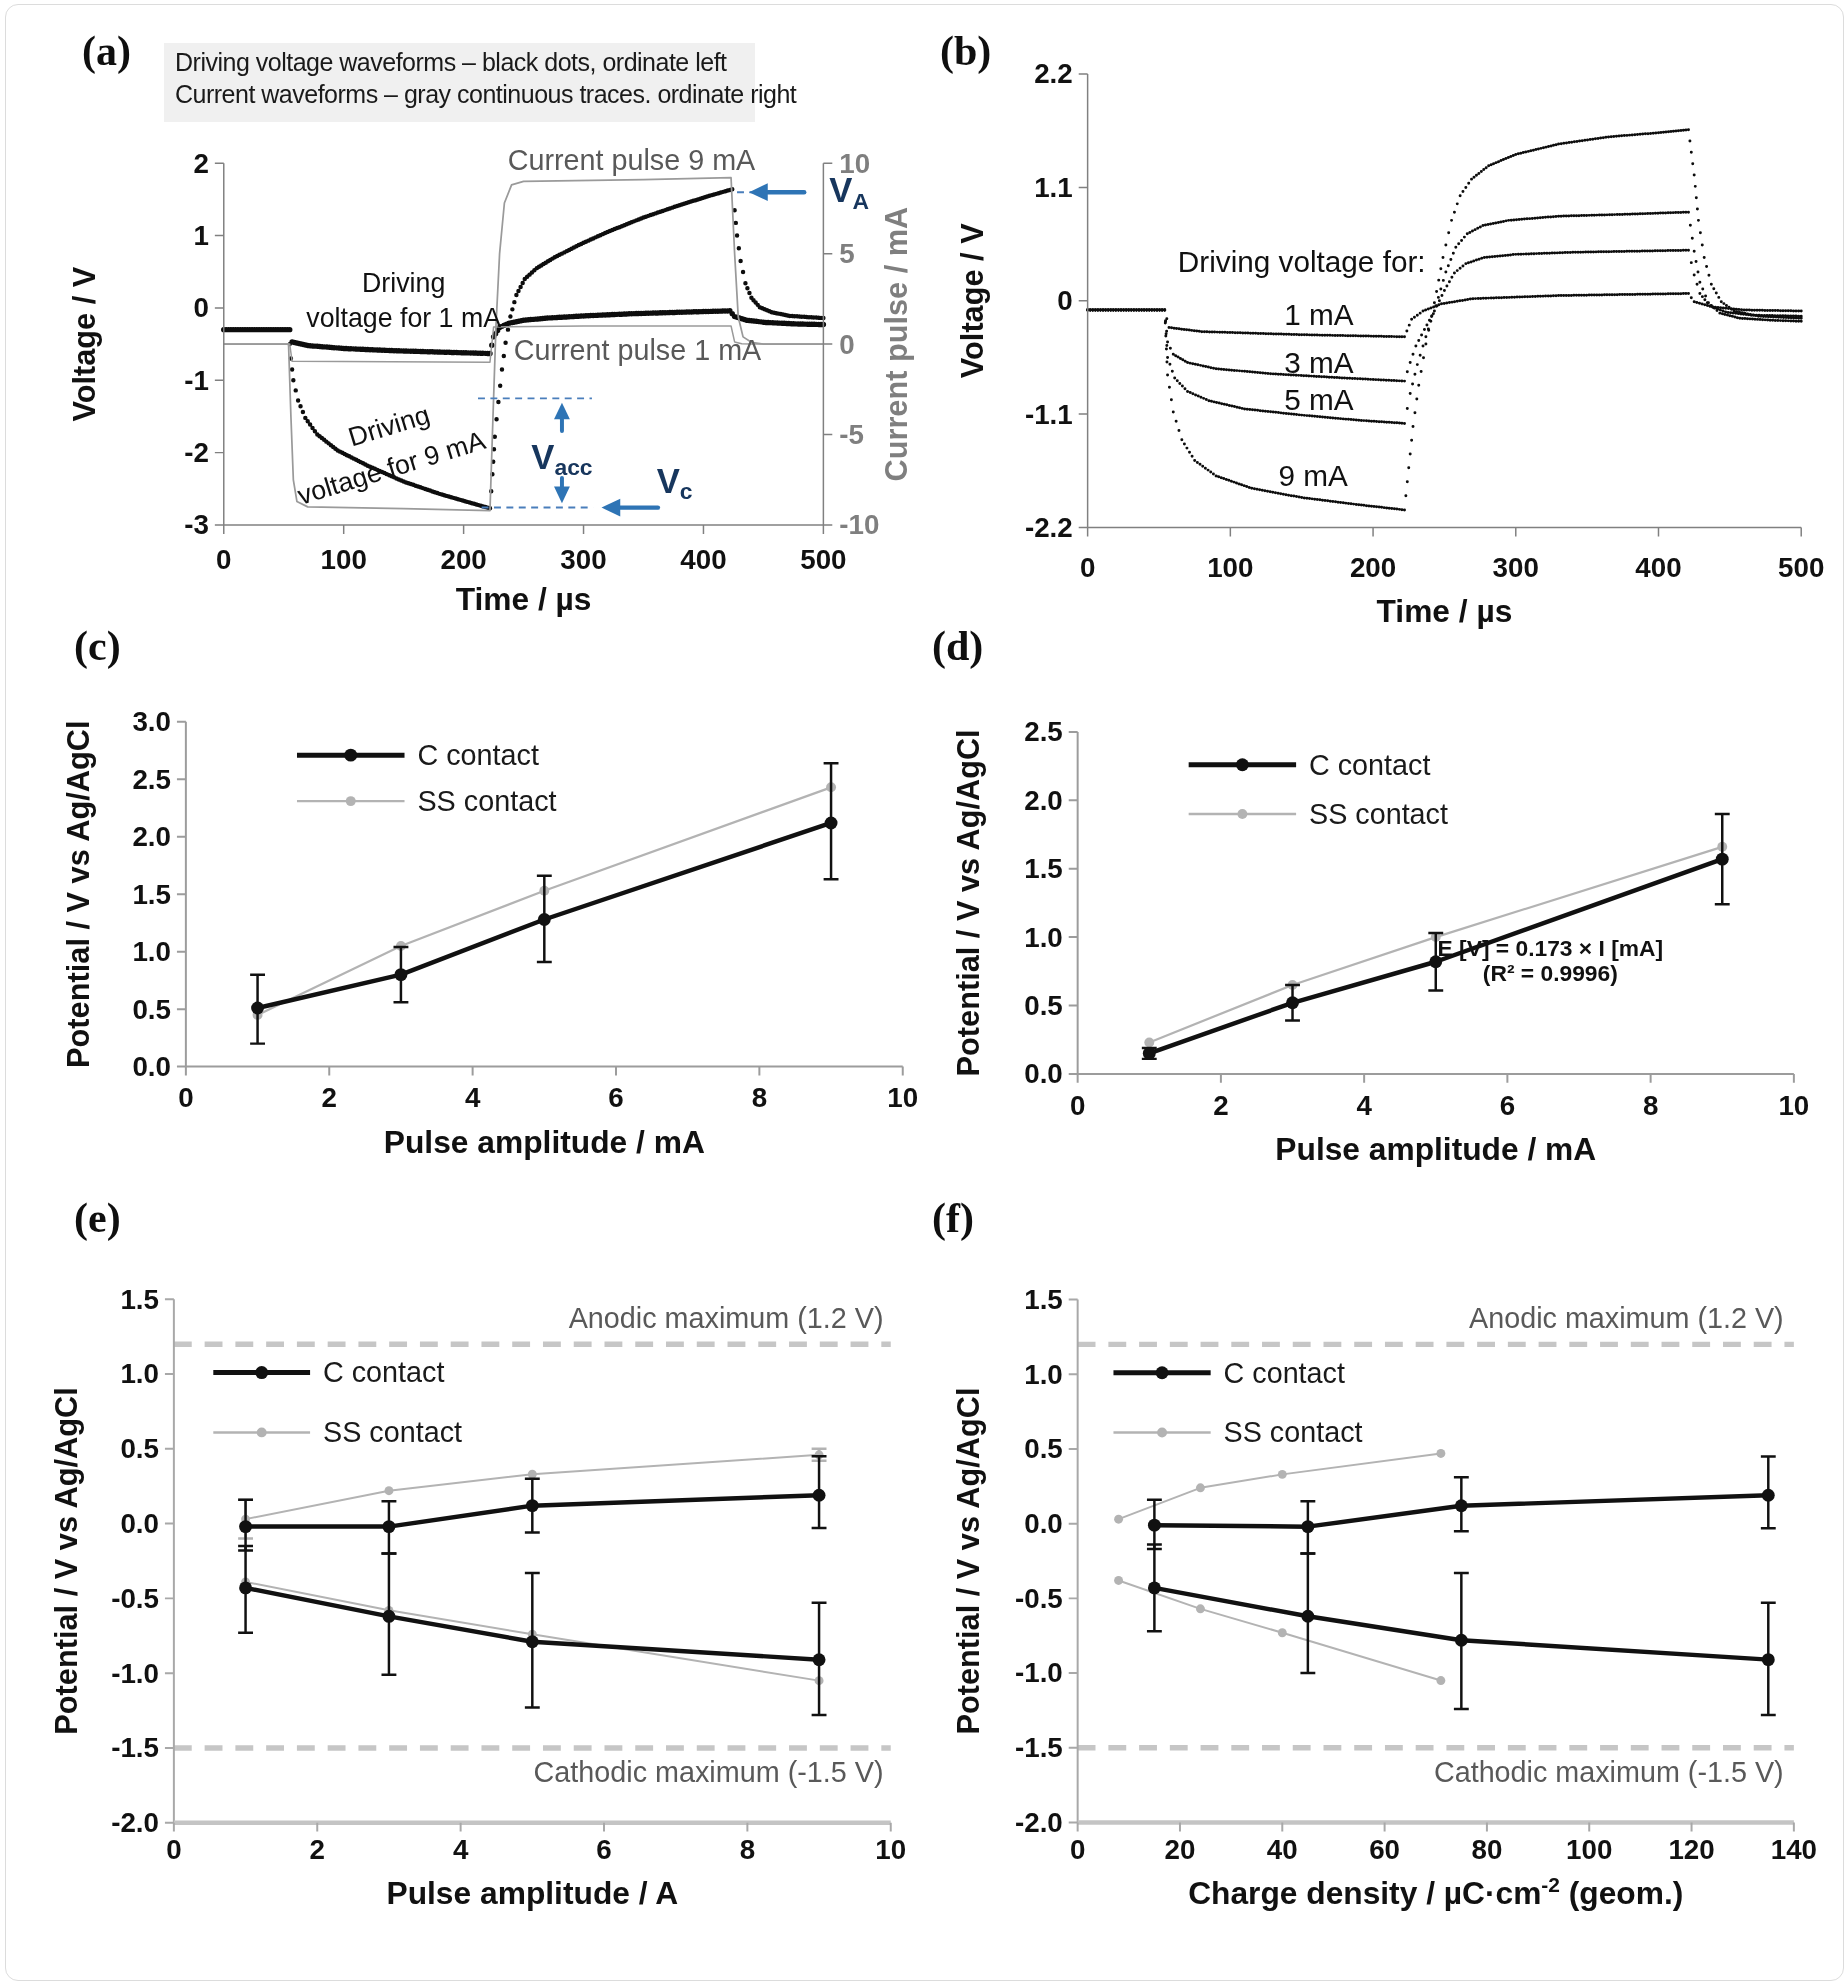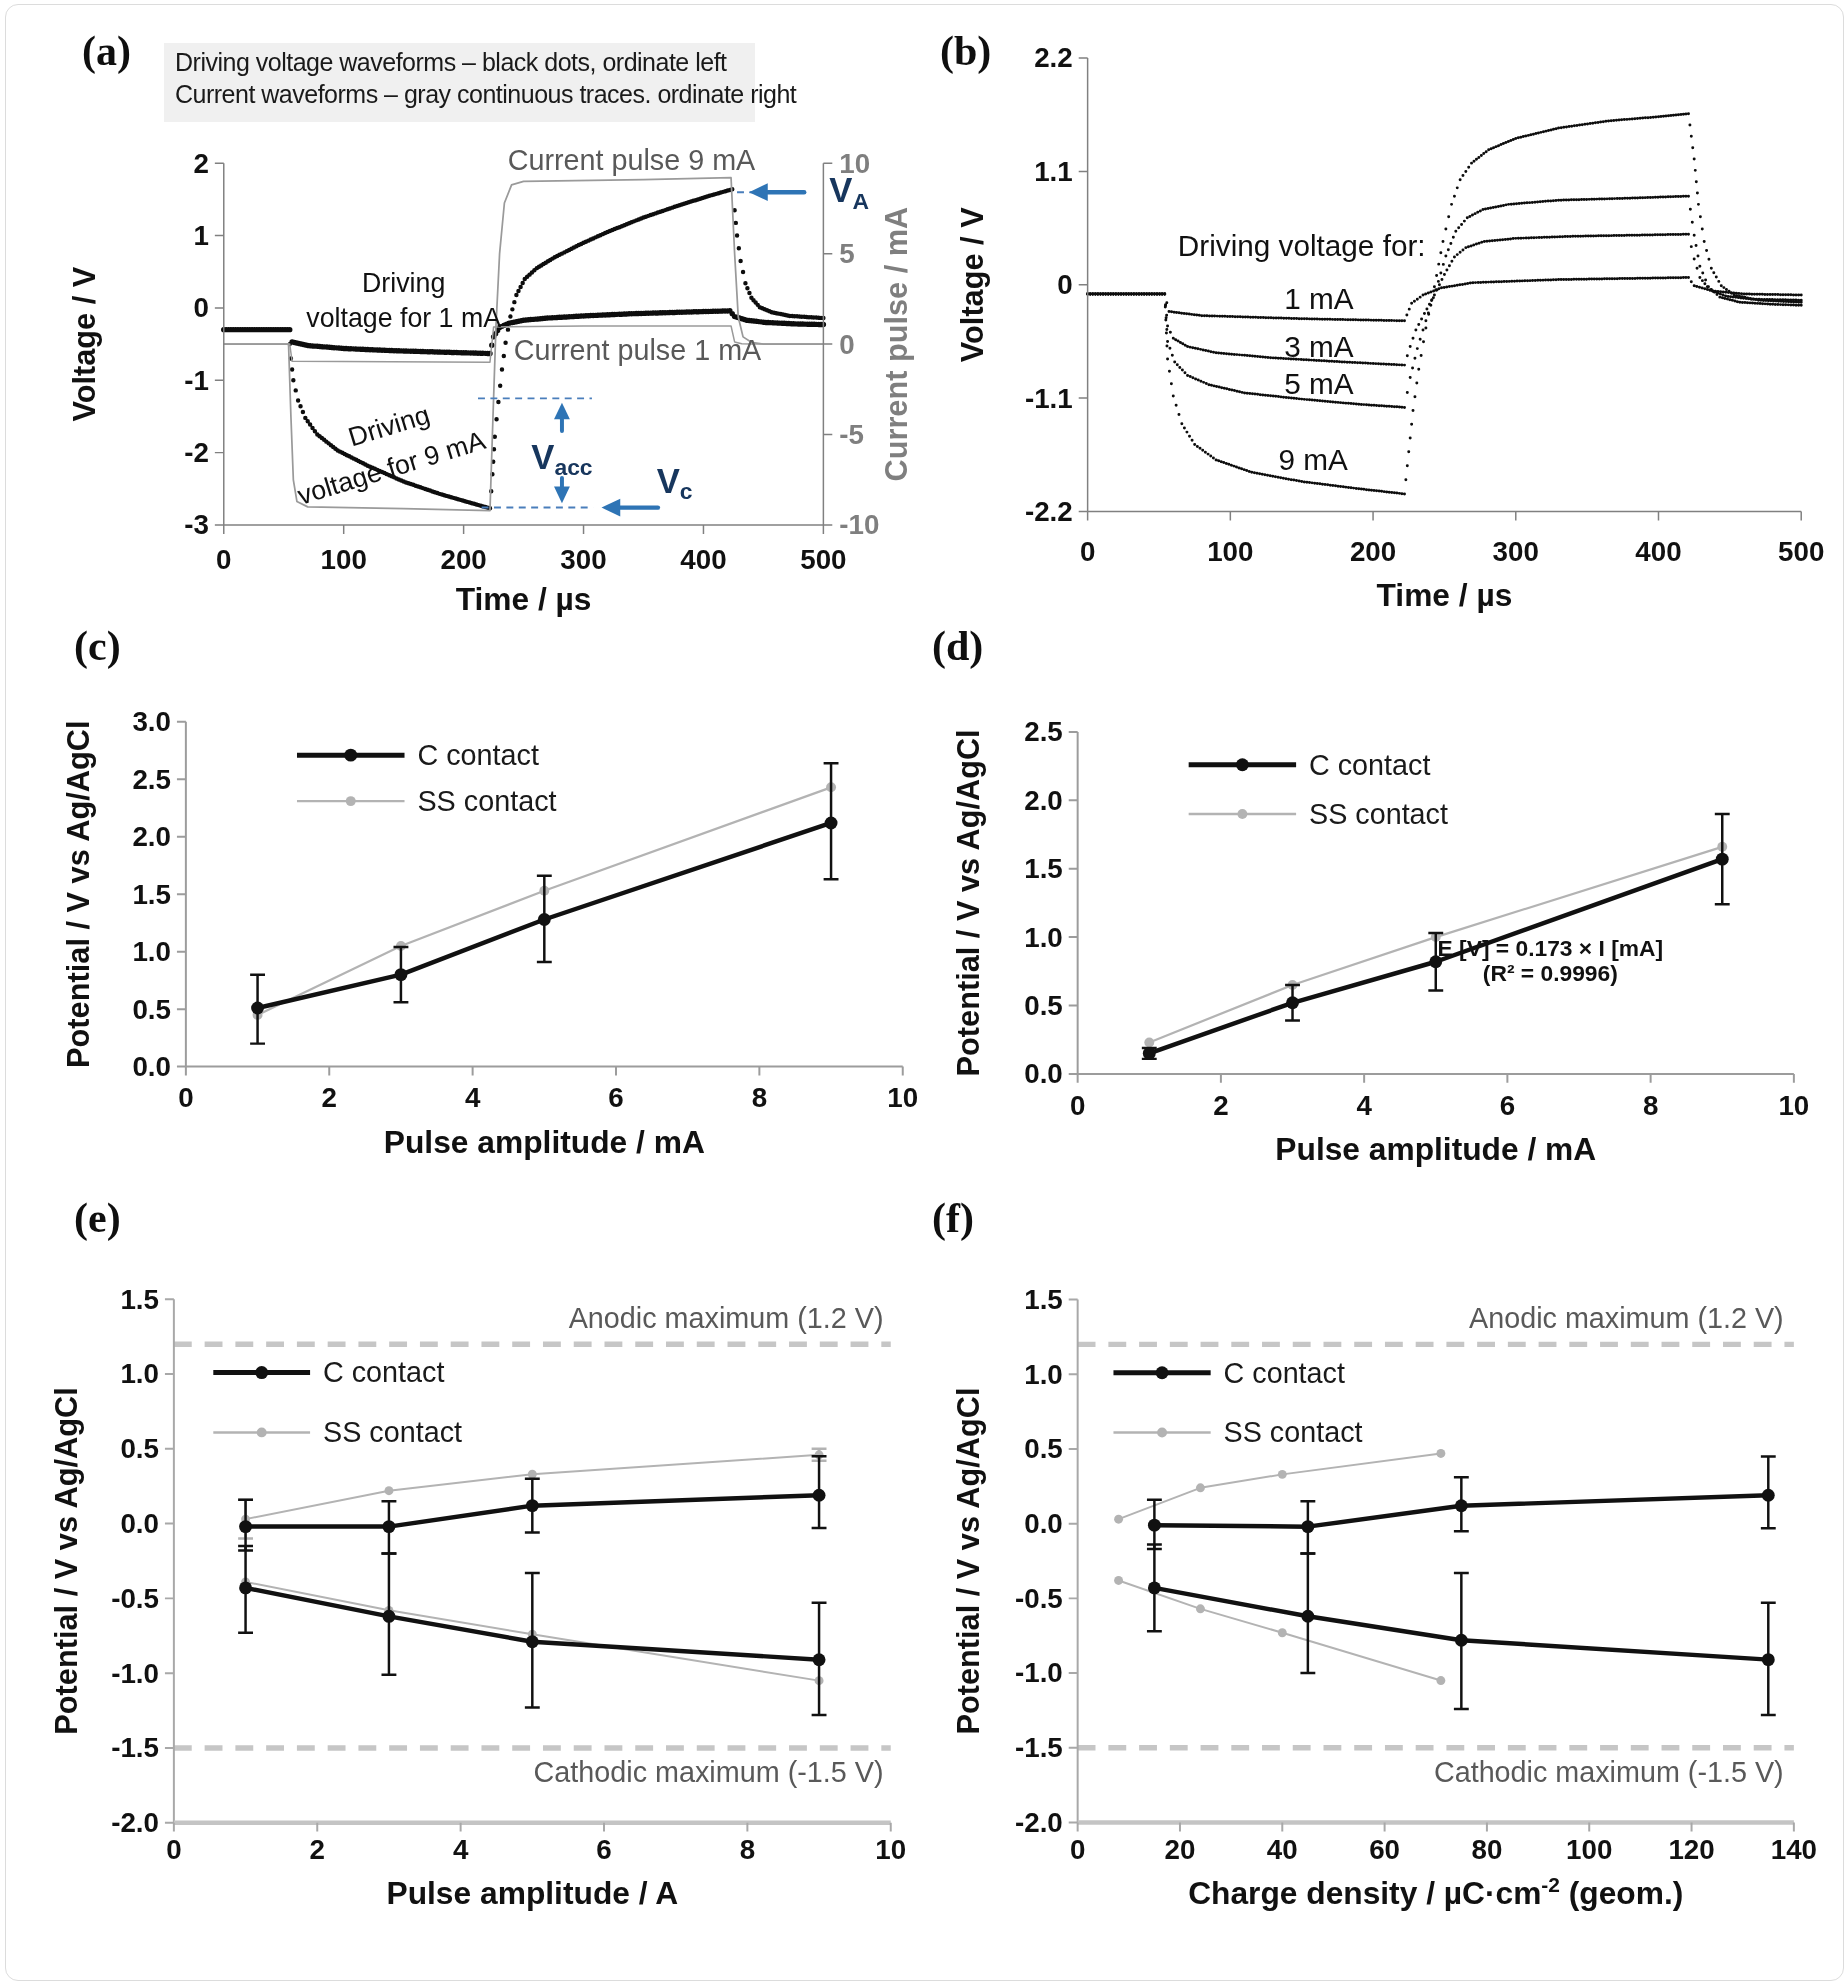--- a/index.html
+++ b/index.html
@@ -81,21 +81,21 @@
       <polygon points="1072.44,768.26 1056.44,801.86 1088.44,801.86" fill="#2e74b5"></polygon>
       <line x1="1072.44" y1="920.0999999999999" x2="1072.44" y2="937.6" stroke="#2e74b5" stroke-width="8" stroke-linecap="round"></line>
       <polygon points="1072.44,971.2 1088.44,937.6 1056.44,937.6" fill="#2e74b5"></polygon>
       <line x1="1266.04" y1="979.9599999999999" x2="1190.1" y2="979.9599999999999" stroke="#2e74b5" stroke-width="9" stroke-linecap="round"></line>
       <polygon points="1152.3,979.9599999999999 1190.1,997.9599999999999 1190.1,961.9599999999999" fill="#2e74b5"></polygon>
       <text x="1612.1" y="363.84000000000003" font-size="70" fill="#17365d" text-anchor="start" font-weight="700"><tspan dy="0" font-size="70">V</tspan><tspan dy="12.6" font-size="46.2">A</tspan></text>
       <text x="1072.44" y="901.1200000000001" font-size="70" fill="#17365d" text-anchor="middle" font-weight="700"><tspan dy="0" font-size="70">V</tspan><tspan dy="12.6" font-size="46.2">acc</tspan></text>
       <text x="1299.92" y="950.76" font-size="70" fill="#17365d" text-anchor="middle" font-weight="700"><tspan dy="0" font-size="70">V</tspan><tspan dy="12.6" font-size="46.2">c</tspan></text>
     </svg>
   </div>
-<div class="chart" style="left: 924px; top: 6px; width: 912px; height: 612px;">
+<div class="chart" style="left: 924px; top: 22px; width: 912px; height: 612px;">
     <svg viewBox="0 0 1840 1235" width="912" height="612">
       <path d="M330.0 581.2h0.01M335.2 581.2h0.01M340.4 581.2h0.01M345.6 581.2h0.01M350.7 581.2h0.01M355.9 581.2h0.01M361.1 581.2h0.01M366.3 581.2h0.01M371.5 581.2h0.01M376.7 581.2h0.01M381.8 581.2h0.01M387.0 581.2h0.01M392.2 581.2h0.01M397.4 581.2h0.01M402.6 581.2h0.01M407.8 581.2h0.01M412.9 581.2h0.01M418.1 581.2h0.01M423.3 581.2h0.01M428.5 581.2h0.01M433.7 581.2h0.01M438.9 581.2h0.01M444.0 581.2h0.01M449.2 581.2h0.01M454.4 581.2h0.01M459.6 581.2h0.01M464.8 581.2h0.01M470.0 581.2h0.01M475.2 581.2h0.01M480.3 581.2h0.01M485.5 581.2h0.01M489.8 598.9h0.01M494.2 616.6h0.01M499.3 617.2h0.01M504.4 617.8h0.01M509.4 618.5h0.01M514.5 619.1h0.01M519.6 619.8h0.01M524.7 620.4h0.01M529.8 621.0h0.01M534.9 621.7h0.01M540.0 622.3h0.01M545.1 623.0h0.01M550.2 623.6h0.01M555.3 624.2h0.01M560.4 624.9h0.01M565.6 625.0h0.01M570.7 625.2h0.01M575.9 625.4h0.01M581.1 625.5h0.01M586.2 625.7h0.01M591.4 625.8h0.01M596.6 626.0h0.01M601.8 626.2h0.01M606.9 626.3h0.01M612.1 626.5h0.01M617.3 626.6h0.01M622.4 626.8h0.01M627.6 627.0h0.01M632.8 627.1h0.01M637.9 627.3h0.01M643.1 627.4h0.01M648.3 627.6h0.01M653.4 627.8h0.01M658.6 627.9h0.01M663.8 628.1h0.01M669.0 628.2h0.01M674.1 628.4h0.01M679.3 628.6h0.01M684.5 628.7h0.01M689.6 628.9h0.01M694.8 629.0h0.01M700.0 629.2h0.01M705.1 629.4h0.01M710.3 629.5h0.01M715.5 629.7h0.01M720.6 629.8h0.01M725.8 630.0h0.01M731.0 630.2h0.01M736.2 630.3h0.01M741.3 630.5h0.01M746.5 630.6h0.01M751.7 630.8h0.01M756.8 631.0h0.01M762.0 631.1h0.01M767.2 631.2h0.01M772.4 631.3h0.01M777.6 631.4h0.01M782.7 631.5h0.01M787.9 631.6h0.01M793.1 631.7h0.01M798.3 631.9h0.01M803.5 632.0h0.01M808.7 632.1h0.01M813.8 632.2h0.01M819.0 632.3h0.01M824.2 632.4h0.01M829.4 632.5h0.01M834.6 632.6h0.01M839.8 632.7h0.01M844.9 632.8h0.01M850.1 632.9h0.01M855.3 633.0h0.01M860.5 633.1h0.01M865.7 633.2h0.01M870.9 633.3h0.01M876.0 633.4h0.01M881.2 633.5h0.01M886.4 633.6h0.01M891.6 633.7h0.01M896.8 633.8h0.01M902.0 633.9h0.01M907.2 634.0h0.01M912.3 634.1h0.01M917.5 634.2h0.01M922.7 634.3h0.01M927.9 634.5h0.01M933.1 634.6h0.01M938.3 634.7h0.01M943.4 634.8h0.01M948.6 634.9h0.01M953.8 635.0h0.01M959.0 635.1h0.01M964.2 635.2h0.01M969.4 635.3h0.01M974.2 623.5h0.01M979.0 611.7h0.01M983.8 599.9h0.01M989.5 595.8h0.01M995.3 591.6h0.01M1001.0 587.5h0.01M1006.8 583.3h0.01M1012.1 581.2h0.01M1017.5 579.1h0.01M1022.8 577.1h0.01M1028.2 575.0h0.01M1033.5 572.9h0.01M1038.9 570.8h0.01M1044.2 568.7h0.01M1049.5 567.9h0.01M1054.8 567.0h0.01M1060.1 566.1h0.01M1065.4 565.3h0.01M1070.6 564.4h0.01M1075.9 563.5h0.01M1081.2 562.7h0.01M1086.5 561.8h0.01M1091.8 560.9h0.01M1097.0 560.1h0.01M1102.3 559.2h0.01M1107.6 558.3h0.01M1112.8 558.2h0.01M1118.1 558.0h0.01M1123.3 557.8h0.01M1128.5 557.6h0.01M1133.8 557.4h0.01M1139.0 557.2h0.01M1144.3 557.0h0.01M1149.5 556.8h0.01M1154.7 556.6h0.01M1160.0 556.5h0.01M1165.2 556.3h0.01M1170.4 556.1h0.01M1175.7 555.9h0.01M1180.9 555.7h0.01M1186.1 555.5h0.01M1191.4 555.3h0.01M1196.6 555.1h0.01M1201.9 554.9h0.01M1207.1 554.7h0.01M1212.3 554.6h0.01M1217.6 554.4h0.01M1222.8 554.2h0.01M1228.0 554.0h0.01M1233.3 553.8h0.01M1238.5 553.6h0.01M1243.7 553.4h0.01M1249.0 553.2h0.01M1254.2 553.0h0.01M1259.5 552.9h0.01M1264.7 552.7h0.01M1269.9 552.5h0.01M1275.2 552.3h0.01M1280.4 552.1h0.01M1285.5 552.0h0.01M1290.7 551.9h0.01M1295.8 551.9h0.01M1301.0 551.8h0.01M1306.1 551.7h0.01M1311.2 551.6h0.01M1316.4 551.5h0.01M1321.5 551.4h0.01M1326.6 551.4h0.01M1331.8 551.3h0.01M1336.9 551.2h0.01M1342.1 551.1h0.01M1347.2 551.0h0.01M1352.3 551.0h0.01M1357.5 550.9h0.01M1362.6 550.8h0.01M1367.8 550.7h0.01M1372.9 550.6h0.01M1378.0 550.6h0.01M1383.2 550.5h0.01M1388.3 550.4h0.01M1393.5 550.3h0.01M1398.6 550.2h0.01M1403.7 550.1h0.01M1408.9 550.1h0.01M1414.0 550.0h0.01M1419.1 549.9h0.01M1424.3 549.8h0.01M1429.4 549.7h0.01M1434.6 549.7h0.01M1439.7 549.6h0.01M1444.8 549.5h0.01M1450.0 549.4h0.01M1455.1 549.3h0.01M1460.3 549.2h0.01M1465.4 549.2h0.01M1470.5 549.1h0.01M1475.7 549.0h0.01M1480.8 548.9h0.01M1486.0 548.8h0.01M1491.1 548.8h0.01M1496.2 548.7h0.01M1501.4 548.6h0.01M1506.5 548.5h0.01M1511.6 548.4h0.01M1516.8 548.4h0.01M1521.9 548.3h0.01M1527.1 548.2h0.01M1532.2 548.1h0.01M1537.3 548.0h0.01M1542.5 547.9h0.01M1548.2 556.3h0.01M1554.0 564.6h0.01M1559.3 566.1h0.01M1564.7 567.6h0.01M1570.0 569.0h0.01M1575.4 570.5h0.01M1580.7 572.0h0.01M1586.1 573.5h0.01M1591.4 575.0h0.01M1596.7 575.5h0.01M1602.0 576.0h0.01M1607.3 576.5h0.01M1612.6 577.1h0.01M1617.8 577.6h0.01M1623.1 578.1h0.01M1628.4 578.6h0.01M1633.7 579.1h0.01M1639.0 579.7h0.01M1644.2 580.2h0.01M1649.5 580.7h0.01M1654.8 581.2h0.01M1660.0 581.3h0.01M1665.3 581.4h0.01M1670.5 581.5h0.01M1675.7 581.6h0.01M1681.0 581.7h0.01M1686.2 581.8h0.01M1691.5 581.9h0.01M1696.7 582.0h0.01M1701.9 582.1h0.01M1707.2 582.2h0.01M1712.4 582.3h0.01M1717.6 582.4h0.01M1722.9 582.4h0.01M1728.1 582.5h0.01M1733.3 582.6h0.01M1738.6 582.7h0.01M1743.8 582.8h0.01M1749.1 582.9h0.01M1754.3 583.0h0.01M1759.5 583.1h0.01M1764.8 583.2h0.01M1770.0 583.3h0.01" stroke="#0d0d0d" stroke-width="6" stroke-linecap="round" fill="none"></path>
       <path d="M330.0 581.2h0.01M335.2 581.2h0.01M340.4 581.2h0.01M345.6 581.2h0.01M350.7 581.2h0.01M355.9 581.2h0.01M361.1 581.2h0.01M366.3 581.2h0.01M371.5 581.2h0.01M376.7 581.2h0.01M381.8 581.2h0.01M387.0 581.2h0.01M392.2 581.2h0.01M397.4 581.2h0.01M402.6 581.2h0.01M407.8 581.2h0.01M412.9 581.2h0.01M418.1 581.2h0.01M423.3 581.2h0.01M428.5 581.2h0.01M433.7 581.2h0.01M438.9 581.2h0.01M444.0 581.2h0.01M449.2 581.2h0.01M454.4 581.2h0.01M459.6 581.2h0.01M464.8 581.2h0.01M470.0 581.2h0.01M475.2 581.2h0.01M480.3 581.2h0.01M485.5 581.2h0.01M487.4 602.7h0.01M489.4 624.2h0.01M491.3 645.7h0.01M497.0 658.2h0.01M502.8 670.6h0.01M507.6 673.4h0.01M512.4 676.2h0.01M517.2 679.0h0.01M522.0 681.7h0.01M526.8 684.5h0.01M531.6 687.3h0.01M536.8 688.4h0.01M542.1 689.5h0.01M547.3 690.7h0.01M552.5 691.8h0.01M557.8 692.9h0.01M563.0 694.1h0.01M568.3 695.2h0.01M573.5 696.3h0.01M578.7 697.5h0.01M584.0 698.6h0.01M589.2 699.8h0.01M594.4 700.2h0.01M599.7 700.7h0.01M604.9 701.2h0.01M610.1 701.6h0.01M615.4 702.1h0.01M620.6 702.6h0.01M625.9 703.1h0.01M631.1 703.5h0.01M636.3 704.0h0.01M641.6 704.5h0.01M646.8 704.9h0.01M652.0 705.4h0.01M657.3 705.9h0.01M662.5 706.4h0.01M667.7 706.8h0.01M673.0 707.3h0.01M678.2 707.8h0.01M683.5 708.3h0.01M688.7 708.7h0.01M693.9 709.2h0.01M699.2 709.7h0.01M704.4 710.1h0.01M709.5 710.4h0.01M714.7 710.7h0.01M719.8 711.0h0.01M725.0 711.3h0.01M730.1 711.6h0.01M735.3 711.9h0.01M740.4 712.2h0.01M745.5 712.5h0.01M750.7 712.8h0.01M755.8 713.1h0.01M761.0 713.4h0.01M766.1 713.7h0.01M771.3 714.0h0.01M776.4 714.3h0.01M781.5 714.6h0.01M786.7 714.9h0.01M791.8 715.2h0.01M797.0 715.5h0.01M802.1 715.8h0.01M807.3 716.1h0.01M812.4 716.4h0.01M817.5 716.7h0.01M822.7 717.0h0.01M827.8 717.3h0.01M833.0 717.6h0.01M838.1 717.9h0.01M843.3 718.2h0.01M848.4 718.5h0.01M853.7 718.7h0.01M858.9 719.0h0.01M864.2 719.3h0.01M869.4 719.6h0.01M874.7 719.8h0.01M880.0 720.1h0.01M885.2 720.4h0.01M890.5 720.6h0.01M895.7 720.9h0.01M901.0 721.2h0.01M906.3 721.4h0.01M911.5 721.7h0.01M916.8 722.0h0.01M922.0 722.3h0.01M927.3 722.5h0.01M932.5 722.8h0.01M937.8 723.1h0.01M943.1 723.3h0.01M948.3 723.6h0.01M953.6 723.9h0.01M958.8 724.2h0.01M964.1 724.4h0.01M969.4 724.7h0.01M975.1 706.0h0.01M980.9 687.3h0.01M986.6 670.6h0.01M992.4 654.0h0.01M998.2 642.9h0.01M1003.9 631.8h0.01M1009.7 620.7h0.01M1014.7 611.4h0.01M1019.8 602.0h0.01M1024.8 592.7h0.01M1029.8 583.3h0.01M1034.9 572.9h0.01M1039.9 562.5h0.01M1045.0 552.1h0.01M1050.0 541.7h0.01M1055.0 532.9h0.01M1060.1 524.0h0.01M1065.1 515.2h0.01M1070.2 506.4h0.01M1075.9 501.7h0.01M1081.7 497.0h0.01M1087.4 492.3h0.01M1093.2 487.6h0.01M1098.5 485.9h0.01M1103.9 484.1h0.01M1109.2 482.3h0.01M1114.6 480.5h0.01M1119.9 478.7h0.01M1125.3 476.9h0.01M1130.6 475.2h0.01M1135.9 474.6h0.01M1141.2 474.1h0.01M1146.5 473.6h0.01M1151.8 473.1h0.01M1157.0 472.6h0.01M1162.3 472.0h0.01M1167.6 471.5h0.01M1172.9 471.0h0.01M1178.2 470.5h0.01M1183.4 470.0h0.01M1188.7 469.4h0.01M1194.0 468.9h0.01M1199.2 468.7h0.01M1204.5 468.5h0.01M1209.7 468.4h0.01M1214.9 468.2h0.01M1220.2 468.0h0.01M1225.4 467.8h0.01M1230.7 467.6h0.01M1235.9 467.4h0.01M1241.1 467.2h0.01M1246.4 467.0h0.01M1251.6 466.8h0.01M1256.8 466.7h0.01M1262.1 466.5h0.01M1267.3 466.3h0.01M1272.5 466.1h0.01M1277.8 465.9h0.01M1283.0 465.7h0.01M1288.3 465.5h0.01M1293.5 465.3h0.01M1298.7 465.1h0.01M1304.0 465.0h0.01M1309.2 464.8h0.01M1314.4 464.7h0.01M1319.6 464.6h0.01M1324.8 464.5h0.01M1329.9 464.4h0.01M1335.1 464.3h0.01M1340.3 464.2h0.01M1345.5 464.1h0.01M1350.7 464.0h0.01M1355.9 463.9h0.01M1361.0 463.8h0.01M1366.2 463.7h0.01M1371.4 463.7h0.01M1376.6 463.6h0.01M1381.8 463.5h0.01M1387.0 463.4h0.01M1392.1 463.3h0.01M1397.3 463.2h0.01M1402.5 463.1h0.01M1407.7 463.0h0.01M1412.9 462.9h0.01M1418.1 462.8h0.01M1423.2 462.7h0.01M1428.4 462.6h0.01M1433.6 462.5h0.01M1438.8 462.5h0.01M1444.0 462.4h0.01M1449.2 462.3h0.01M1454.4 462.2h0.01M1459.5 462.1h0.01M1464.7 462.0h0.01M1469.9 461.9h0.01M1475.1 461.8h0.01M1480.3 461.7h0.01M1485.5 461.6h0.01M1490.6 461.5h0.01M1495.8 461.4h0.01M1501.0 461.3h0.01M1506.2 461.2h0.01M1511.4 461.2h0.01M1516.6 461.1h0.01M1521.7 461.0h0.01M1526.9 460.9h0.01M1532.1 460.8h0.01M1537.3 460.7h0.01M1542.5 460.6h0.01M1548.2 485.6h0.01M1554.0 510.5h0.01M1559.8 529.2h0.01M1565.5 547.9h0.01M1570.6 554.2h0.01M1575.6 560.4h0.01M1580.6 566.7h0.01M1585.7 572.9h0.01M1591.0 575.0h0.01M1596.2 577.1h0.01M1601.5 579.1h0.01M1606.8 581.2h0.01M1612.1 583.3h0.01M1617.4 585.4h0.01M1622.5 586.0h0.01M1627.7 586.6h0.01M1632.9 587.2h0.01M1638.1 587.9h0.01M1643.3 588.5h0.01M1648.5 589.1h0.01M1653.6 589.7h0.01M1658.8 590.4h0.01M1664.0 591.0h0.01M1669.2 591.6h0.01M1674.5 591.7h0.01M1679.8 591.8h0.01M1685.1 591.9h0.01M1690.4 592.1h0.01M1695.7 592.2h0.01M1701.0 592.3h0.01M1706.3 592.4h0.01M1711.6 592.5h0.01M1716.9 592.6h0.01M1722.3 592.7h0.01M1727.6 592.8h0.01M1732.9 592.9h0.01M1738.2 593.0h0.01M1743.5 593.1h0.01M1748.8 593.3h0.01M1754.1 593.4h0.01M1759.4 593.5h0.01M1764.7 593.6h0.01M1770.0 593.7h0.01" stroke="#0d0d0d" stroke-width="6" stroke-linecap="round" fill="none"></path>
       <path d="M330.0 581.2h0.01M335.2 581.2h0.01M340.4 581.2h0.01M345.6 581.2h0.01M350.7 581.2h0.01M355.9 581.2h0.01M361.1 581.2h0.01M366.3 581.2h0.01M371.5 581.2h0.01M376.7 581.2h0.01M381.8 581.2h0.01M387.0 581.2h0.01M392.2 581.2h0.01M397.4 581.2h0.01M402.6 581.2h0.01M407.8 581.2h0.01M412.9 581.2h0.01M418.1 581.2h0.01M423.3 581.2h0.01M428.5 581.2h0.01M433.7 581.2h0.01M438.9 581.2h0.01M444.0 581.2h0.01M449.2 581.2h0.01M454.4 581.2h0.01M459.6 581.2h0.01M464.8 581.2h0.01M470.0 581.2h0.01M475.2 581.2h0.01M480.3 581.2h0.01M485.5 581.2h0.01M487.0 605.1h0.01M488.4 629.0h0.01M489.8 653.0h0.01M491.3 676.9h0.01M496.1 690.7h0.01M500.9 704.6h0.01M505.7 718.5h0.01M510.9 723.9h0.01M516.0 729.3h0.01M521.2 734.7h0.01M526.4 740.1h0.01M531.6 745.5h0.01M537.0 747.8h0.01M542.4 750.2h0.01M547.8 752.5h0.01M553.2 754.9h0.01M558.6 757.2h0.01M564.0 759.5h0.01M569.4 761.9h0.01M574.8 764.2h0.01M579.9 765.4h0.01M585.1 766.6h0.01M590.2 767.8h0.01M595.4 769.0h0.01M600.5 770.2h0.01M605.7 771.3h0.01M610.8 772.5h0.01M615.9 773.7h0.01M621.1 774.9h0.01M626.2 776.1h0.01M631.4 777.3h0.01M636.5 778.5h0.01M641.7 779.7h0.01M646.8 780.9h0.01M652.0 781.4h0.01M657.3 782.0h0.01M662.5 782.6h0.01M667.7 783.1h0.01M673.0 783.7h0.01M678.2 784.3h0.01M683.5 784.8h0.01M688.7 785.4h0.01M693.9 786.0h0.01M699.2 786.5h0.01M704.4 787.1h0.01M709.6 787.7h0.01M714.9 788.2h0.01M720.1 788.8h0.01M725.3 789.4h0.01M730.6 789.9h0.01M735.8 790.5h0.01M741.1 791.1h0.01M746.3 791.6h0.01M751.5 792.2h0.01M756.8 792.8h0.01M762.0 793.3h0.01M767.2 793.8h0.01M772.5 794.3h0.01M777.7 794.7h0.01M782.9 795.2h0.01M788.2 795.7h0.01M793.4 796.2h0.01M798.7 796.6h0.01M803.9 797.1h0.01M809.1 797.6h0.01M814.4 798.1h0.01M819.6 798.5h0.01M824.8 799.0h0.01M830.1 799.5h0.01M835.3 799.9h0.01M840.5 800.4h0.01M845.8 800.9h0.01M851.0 801.4h0.01M856.3 801.8h0.01M861.5 802.3h0.01M866.7 802.8h0.01M872.0 803.3h0.01M877.2 803.7h0.01M882.3 804.1h0.01M887.4 804.4h0.01M892.6 804.8h0.01M897.7 805.1h0.01M902.8 805.5h0.01M907.9 805.8h0.01M913.0 806.2h0.01M918.2 806.5h0.01M923.3 806.8h0.01M928.4 807.2h0.01M933.5 807.5h0.01M938.6 807.9h0.01M943.8 808.2h0.01M948.9 808.6h0.01M954.0 808.9h0.01M959.1 809.3h0.01M964.2 809.6h0.01M969.4 810.0h0.01M975.1 779.8h0.01M980.9 749.7h0.01M985.7 730.3h0.01M990.5 710.8h0.01M995.3 691.4h0.01M1001.0 672.7h0.01M1006.8 654.0h0.01M1012.6 635.3h0.01M1017.6 619.7h0.01M1022.6 604.1h0.01M1027.7 588.5h0.01M1032.7 572.9h0.01M1037.8 555.7h0.01M1042.8 538.6h0.01M1047.8 521.4h0.01M1052.9 504.3h0.01M1057.9 491.8h0.01M1063.0 479.3h0.01M1068.0 466.8h0.01M1073.0 454.4h0.01M1078.8 447.6h0.01M1084.6 440.8h0.01M1090.3 434.1h0.01M1096.1 427.3h0.01M1101.4 424.6h0.01M1106.6 421.8h0.01M1111.9 419.0h0.01M1117.2 416.2h0.01M1122.5 413.5h0.01M1127.8 410.7h0.01M1132.9 409.7h0.01M1138.1 408.6h0.01M1143.3 407.6h0.01M1148.5 406.5h0.01M1153.7 405.5h0.01M1158.9 404.5h0.01M1164.0 403.4h0.01M1169.2 402.4h0.01M1174.4 401.3h0.01M1179.6 400.3h0.01M1184.9 399.9h0.01M1190.2 399.4h0.01M1195.5 399.0h0.01M1200.8 398.5h0.01M1206.1 398.1h0.01M1211.4 397.7h0.01M1216.7 397.2h0.01M1222.0 396.8h0.01M1227.3 396.4h0.01M1232.7 395.9h0.01M1238.0 395.5h0.01M1243.3 395.0h0.01M1248.6 394.6h0.01M1253.9 394.2h0.01M1259.2 393.7h0.01M1264.5 393.3h0.01M1269.8 392.9h0.01M1275.1 392.4h0.01M1280.4 392.0h0.01M1285.5 391.8h0.01M1290.7 391.7h0.01M1295.8 391.5h0.01M1301.0 391.4h0.01M1306.1 391.2h0.01M1311.3 391.1h0.01M1316.4 390.9h0.01M1321.5 390.8h0.01M1326.7 390.6h0.01M1331.8 390.5h0.01M1337.0 390.3h0.01M1342.1 390.2h0.01M1347.3 390.0h0.01M1352.4 389.9h0.01M1357.5 389.7h0.01M1362.7 389.6h0.01M1367.8 389.5h0.01M1373.0 389.3h0.01M1378.1 389.2h0.01M1383.3 389.0h0.01M1388.4 388.9h0.01M1393.5 388.7h0.01M1398.7 388.6h0.01M1403.8 388.4h0.01M1409.0 388.3h0.01M1414.1 388.1h0.01M1419.3 388.0h0.01M1424.4 387.8h0.01M1429.5 387.6h0.01M1434.7 387.5h0.01M1439.8 387.3h0.01M1444.9 387.1h0.01M1450.1 386.9h0.01M1455.2 386.7h0.01M1460.3 386.6h0.01M1465.5 386.4h0.01M1470.6 386.2h0.01M1475.7 386.0h0.01M1480.9 385.8h0.01M1486.0 385.6h0.01M1491.1 385.5h0.01M1496.3 385.3h0.01M1501.4 385.1h0.01M1506.5 384.9h0.01M1511.7 384.7h0.01M1516.8 384.6h0.01M1521.9 384.4h0.01M1527.1 384.2h0.01M1532.2 384.0h0.01M1537.3 383.8h0.01M1542.5 383.7h0.01M1546.3 410.0h0.01M1550.2 436.3h0.01M1554.0 462.7h0.01M1557.8 483.5h0.01M1561.7 504.3h0.01M1565.5 525.1h0.01M1571.3 538.9h0.01M1577.0 552.8h0.01M1582.8 566.7h0.01M1588.6 571.9h0.01M1594.3 577.1h0.01M1600.1 582.3h0.01M1605.8 587.5h0.01M1610.9 588.8h0.01M1615.9 590.1h0.01M1621.0 591.4h0.01M1626.0 592.7h0.01M1631.0 594.0h0.01M1636.1 595.3h0.01M1641.1 596.6h0.01M1646.2 597.9h0.01M1651.3 598.2h0.01M1656.4 598.5h0.01M1661.4 598.8h0.01M1666.5 599.1h0.01M1671.6 599.5h0.01M1676.7 599.8h0.01M1681.8 600.1h0.01M1686.9 600.4h0.01M1692.0 600.7h0.01M1697.1 601.1h0.01M1702.2 601.4h0.01M1707.3 601.7h0.01M1712.4 602.0h0.01M1717.6 602.2h0.01M1722.9 602.4h0.01M1728.1 602.6h0.01M1733.3 602.8h0.01M1738.6 603.0h0.01M1743.8 603.1h0.01M1749.1 603.3h0.01M1754.3 603.5h0.01M1759.5 603.7h0.01M1764.8 603.9h0.01M1770.0 604.1h0.01" stroke="#0d0d0d" stroke-width="6" stroke-linecap="round" fill="none"></path>
       <path d="M330.0 581.2h0.01M335.2 581.2h0.01M340.4 581.2h0.01M345.6 581.2h0.01M350.7 581.2h0.01M355.9 581.2h0.01M361.1 581.2h0.01M366.3 581.2h0.01M371.5 581.2h0.01M376.7 581.2h0.01M381.8 581.2h0.01M387.0 581.2h0.01M392.2 581.2h0.01M397.4 581.2h0.01M402.6 581.2h0.01M407.8 581.2h0.01M412.9 581.2h0.01M418.1 581.2h0.01M423.3 581.2h0.01M428.5 581.2h0.01M433.7 581.2h0.01M438.9 581.2h0.01M444.0 581.2h0.01M449.2 581.2h0.01M454.4 581.2h0.01M459.6 581.2h0.01M464.8 581.2h0.01M470.0 581.2h0.01M475.2 581.2h0.01M480.3 581.2h0.01M485.5 581.2h0.01M486.7 607.4h0.01M487.8 633.6h0.01M489.0 659.8h0.01M490.1 686.0h0.01M491.3 712.2h0.01M495.1 737.2h0.01M499.0 762.1h0.01M502.8 787.1h0.01M508.6 805.8h0.01M514.3 824.5h0.01M520.1 843.2h0.01M525.3 851.6h0.01M530.4 859.9h0.01M535.6 868.2h0.01M540.8 876.5h0.01M546.0 884.8h0.01M551.4 888.7h0.01M556.8 892.6h0.01M562.2 896.5h0.01M567.6 900.4h0.01M573.0 904.3h0.01M578.4 908.2h0.01M583.8 912.1h0.01M589.2 916.0h0.01M594.3 917.8h0.01M599.5 919.6h0.01M604.6 921.4h0.01M609.8 923.2h0.01M614.9 924.9h0.01M620.1 926.7h0.01M625.2 928.5h0.01M630.3 930.3h0.01M635.5 932.1h0.01M640.6 933.8h0.01M645.8 935.6h0.01M650.9 937.4h0.01M656.1 939.2h0.01M661.2 941.0h0.01M666.5 942.0h0.01M671.8 942.9h0.01M677.1 943.9h0.01M682.4 944.9h0.01M687.7 945.9h0.01M693.0 946.9h0.01M698.3 947.9h0.01M703.6 948.9h0.01M708.9 949.8h0.01M714.3 950.8h0.01M719.6 951.8h0.01M724.9 952.8h0.01M730.2 953.8h0.01M735.5 954.8h0.01M740.8 955.8h0.01M746.1 956.7h0.01M751.4 957.7h0.01M756.7 958.7h0.01M762.0 959.7h0.01M767.2 960.4h0.01M772.5 961.0h0.01M777.7 961.7h0.01M782.9 962.3h0.01M788.2 963.0h0.01M793.4 963.7h0.01M798.7 964.3h0.01M803.9 965.0h0.01M809.1 965.6h0.01M814.4 966.3h0.01M819.6 967.0h0.01M824.8 967.6h0.01M830.1 968.3h0.01M835.3 969.0h0.01M840.5 969.6h0.01M845.8 970.3h0.01M851.0 970.9h0.01M856.3 971.6h0.01M861.5 972.3h0.01M866.7 972.9h0.01M872.0 973.6h0.01M877.2 974.2h0.01M882.3 974.8h0.01M887.4 975.4h0.01M892.6 976.0h0.01M897.7 976.6h0.01M902.8 977.1h0.01M907.9 977.7h0.01M913.0 978.3h0.01M918.2 978.9h0.01M923.3 979.4h0.01M928.4 980.0h0.01M933.5 980.6h0.01M938.6 981.2h0.01M943.8 981.8h0.01M948.9 982.3h0.01M954.0 982.9h0.01M959.1 983.5h0.01M964.2 984.1h0.01M969.4 984.6h0.01M972.2 956.2h0.01M975.1 927.8h0.01M978.0 899.4h0.01M980.9 871.7h0.01M983.8 843.9h0.01M986.6 816.2h0.01M990.5 788.5h0.01M994.3 760.8h0.01M998.2 733.0h0.01M1003.0 705.3h0.01M1007.8 677.6h0.01M1012.6 649.8h0.01M1018.3 622.1h0.01M1024.1 594.4h0.01M1029.8 566.7h0.01M1034.2 543.8h0.01M1038.5 520.9h0.01M1042.8 498.0h0.01M1047.1 475.2h0.01M1052.9 450.2h0.01M1058.6 425.3h0.01M1064.4 400.3h0.01M1070.2 383.7h0.01M1075.9 367.0h0.01M1081.7 350.4h0.01M1087.4 342.1h0.01M1093.2 333.8h0.01M1099.0 325.4h0.01M1104.7 317.1h0.01M1109.7 313.3h0.01M1114.6 309.4h0.01M1119.5 305.5h0.01M1124.5 301.7h0.01M1129.4 297.8h0.01M1134.3 293.9h0.01M1139.3 290.1h0.01M1144.3 288.0h0.01M1149.2 285.9h0.01M1154.2 283.8h0.01M1159.2 281.8h0.01M1164.2 279.7h0.01M1169.1 277.6h0.01M1174.1 275.5h0.01M1179.1 273.4h0.01M1184.1 271.4h0.01M1189.0 269.3h0.01M1194.0 267.2h0.01M1199.1 266.0h0.01M1204.2 264.8h0.01M1209.2 263.5h0.01M1214.3 262.3h0.01M1219.4 261.1h0.01M1224.5 259.9h0.01M1229.6 258.6h0.01M1234.7 257.4h0.01M1239.7 256.2h0.01M1244.8 255.0h0.01M1249.9 253.7h0.01M1255.0 252.5h0.01M1260.1 251.3h0.01M1265.2 250.1h0.01M1270.2 248.9h0.01M1275.3 247.6h0.01M1280.4 246.4h0.01M1285.7 245.6h0.01M1291.0 244.9h0.01M1296.3 244.1h0.01M1301.6 243.3h0.01M1306.9 242.6h0.01M1312.2 241.8h0.01M1317.5 241.0h0.01M1322.8 240.3h0.01M1328.1 239.5h0.01M1333.5 238.7h0.01M1338.8 238.0h0.01M1344.1 237.2h0.01M1349.4 236.4h0.01M1354.7 235.7h0.01M1360.0 234.9h0.01M1365.3 234.2h0.01M1370.6 233.4h0.01M1375.9 232.6h0.01M1381.2 231.9h0.01M1386.5 231.4h0.01M1391.8 231.0h0.01M1397.1 230.5h0.01M1402.4 230.1h0.01M1407.7 229.7h0.01M1413.0 229.2h0.01M1418.3 228.8h0.01M1423.6 228.3h0.01M1428.9 227.9h0.01M1434.3 227.5h0.01M1439.6 227.0h0.01M1444.9 226.6h0.01M1450.2 226.2h0.01M1455.5 225.7h0.01M1460.8 225.3h0.01M1466.1 224.8h0.01M1471.4 224.4h0.01M1476.7 224.0h0.01M1482.0 223.5h0.01M1487.0 223.0h0.01M1492.1 222.5h0.01M1497.1 222.0h0.01M1502.2 221.5h0.01M1507.2 220.9h0.01M1512.2 220.4h0.01M1517.3 219.9h0.01M1522.3 219.4h0.01M1527.4 218.9h0.01M1532.4 218.3h0.01M1537.4 217.8h0.01M1542.5 217.3h0.01M1545.4 240.2h0.01M1548.2 263.0h0.01M1551.1 285.9h0.01M1554.0 308.8h0.01M1556.2 331.7h0.01M1558.3 354.5h0.01M1560.5 377.4h0.01M1562.6 400.3h0.01M1566.5 425.3h0.01M1570.3 450.2h0.01M1574.2 475.2h0.01M1579.0 493.2h0.01M1583.8 511.2h0.01M1588.6 529.2h0.01M1593.6 538.1h0.01M1598.6 546.9h0.01M1603.7 555.7h0.01M1608.7 564.6h0.01M1613.9 568.3h0.01M1619.1 572.1h0.01M1624.3 575.8h0.01M1629.5 579.6h0.01M1634.6 583.3h0.01M1640.1 584.5h0.01M1645.5 585.6h0.01M1651.0 586.8h0.01M1656.4 587.9h0.01M1661.8 589.1h0.01M1667.3 590.2h0.01M1672.7 591.4h0.01M1678.2 592.5h0.01M1683.6 593.7h0.01M1688.7 593.9h0.01M1693.8 594.2h0.01M1698.8 594.4h0.01M1703.9 594.7h0.01M1709.0 594.9h0.01M1714.1 595.2h0.01M1719.2 595.4h0.01M1724.3 595.7h0.01M1729.3 595.9h0.01M1734.4 596.1h0.01M1739.5 596.4h0.01M1744.6 596.6h0.01M1749.7 596.9h0.01M1754.8 597.1h0.01M1759.8 597.4h0.01M1764.9 597.6h0.01M1770.0 597.9h0.01" stroke="#0d0d0d" stroke-width="6" stroke-linecap="round" fill="none"></path>
       <line x1="330" y1="105" x2="330" y2="1020" stroke="#808080" stroke-width="3"></line>
       <line x1="330" y1="1020" x2="1770" y2="1020" stroke="#808080" stroke-width="3"></line>
       <text x="300" y="124" font-size="56" font-weight="700" fill="#111111" text-anchor="end">2.2</text>
       <text x="300" y="352.75" font-size="56" font-weight="700" fill="#111111" text-anchor="end">1.1</text>
       <text x="300" y="581.5" font-size="56" font-weight="700" fill="#111111" text-anchor="end">0</text>

